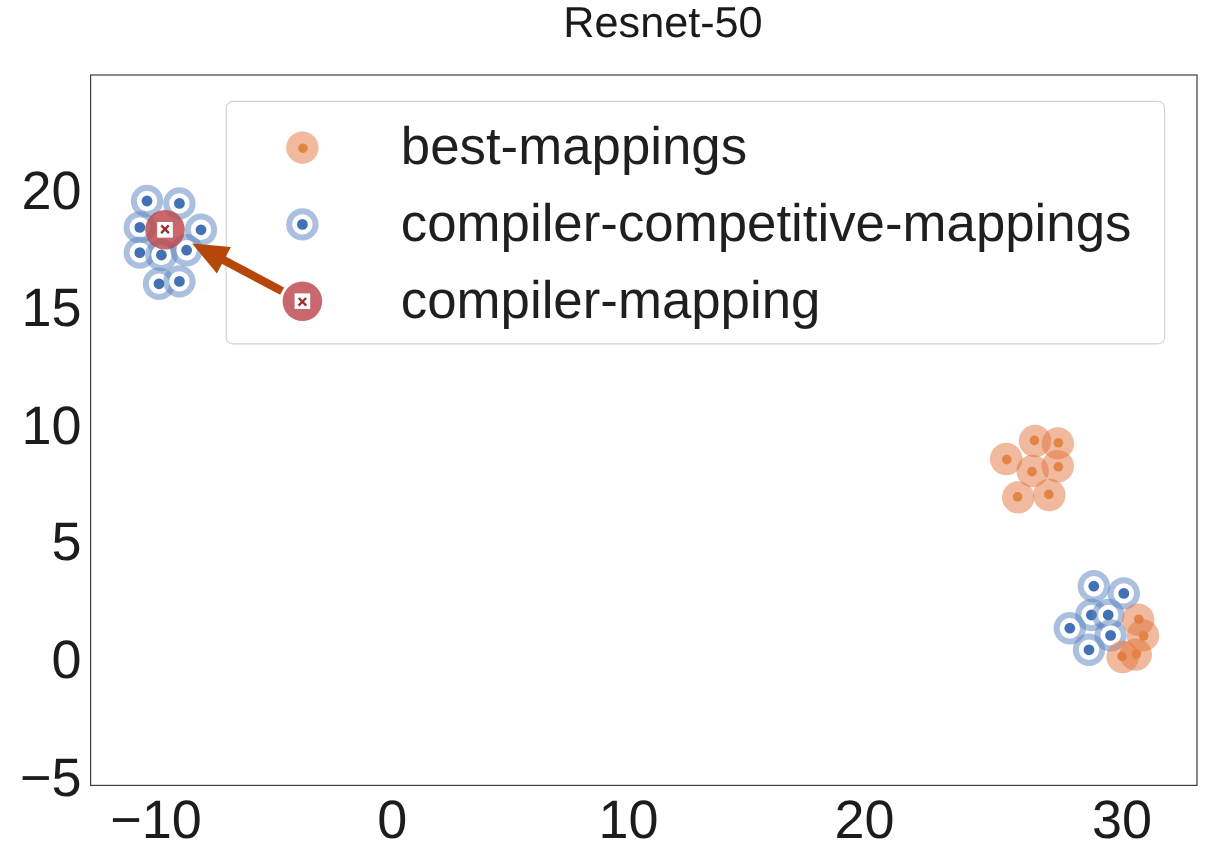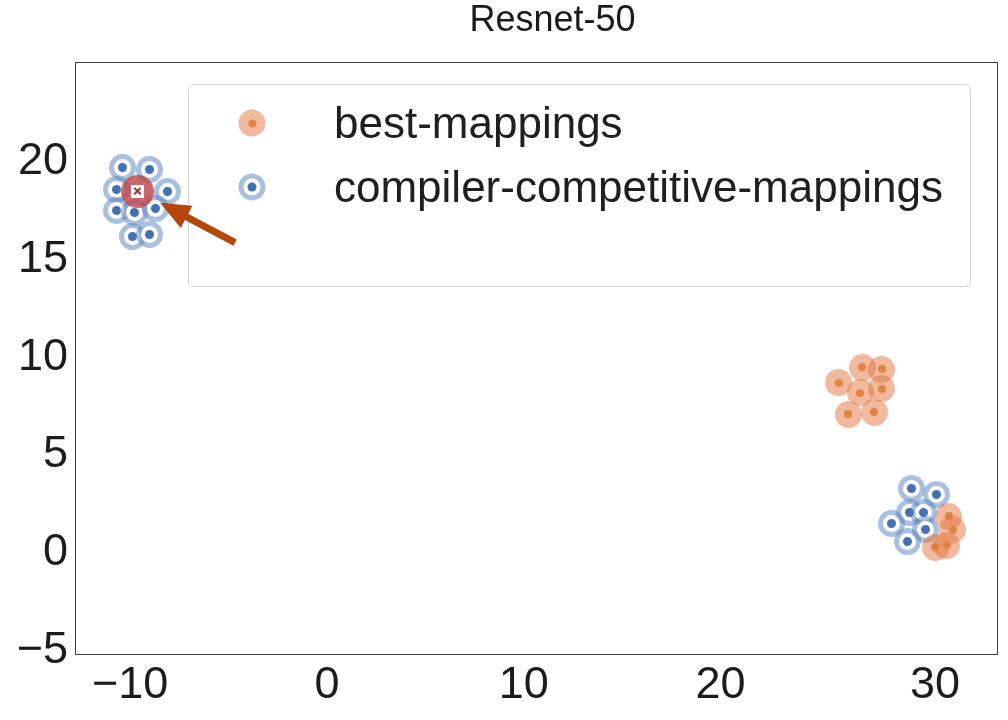--- a/index.html
+++ b/index.html
@@ -185,20 +185,32 @@
     </div>
     <div class="lrow">
       <span class="lmk">
           <span class="mk mk-blue" style="background: rgba(85, 130, 190, 0.5);">
             <span class="wring"></span>
             <span class="core" style="background: rgb(66, 113, 180);"></span>
           </span>
         </span>
       <span class="ltext">compiler-competitive-mappings</span>
     </div>
+    <div class="lrow">
+      <span class="lmk">
+          <span class="mk mk-red" style="background: rgba(187, 66, 71, 0.8);">
+            <span class="sq"></span>
+            <span class="xx">
+              <i></i>
+              <i></i>
+            </span>
+          </span>
+        </span>
+      <span class="ltext">compiler-mapping</span>
+    </div>
   </div>
 
   <svg id="arrow-overlay" class="overlay" viewBox="0 0 1008 720" xmlns="http://www.w3.org/2000/svg">
       <line x1="235.0915693827377" y1="242.57848972596057" x2="181.2828291892093" y2="214.093539244346" stroke="#b5470b" stroke-width="7"></line>
       <polygon points="160.0715883661929,202.86485887896012 180.73736837132492,227.94823059768018 192.4339104186019,205.85318807370479" fill="#b5470b"></polygon>
     </svg>
 
 </div>
 
 </body></html>

